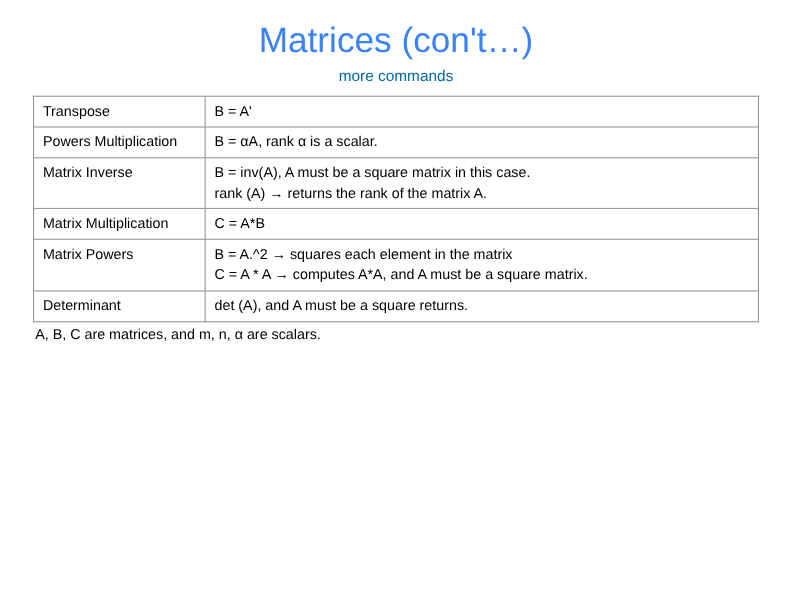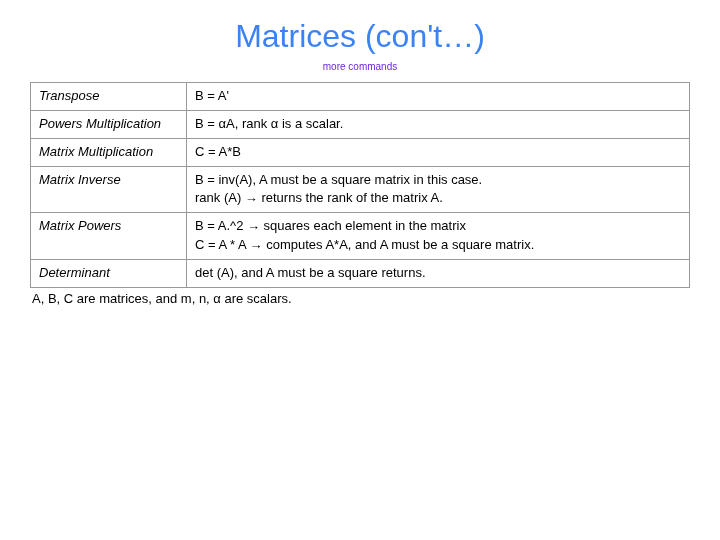--- a/index.html
+++ b/index.html
@@ -14,40 +14,39 @@
       align-items: center;
       padding: 18px 30px 10px 30px;
     }
     #page-title {
       font-size: 32px;
       font-weight: normal;
       margin-bottom: 6px;
       color: #3b82f6;
     }
     #subtitle {
-      font-size: 10px;
+      font-size: 14px;
       margin-bottom: 10px;
-      color: #6d28d9;
+      color: #0369a1;
     }
     #main-table {
       width: 100%;
       border-collapse: collapse;
       font-size: 13px;
       color: #000;
     }
     #main-table td {
       border: 1px solid #999;
       padding: 4px 8px;
       vertical-align: top;
       line-height: 1.45;
     }
     #main-table td:first-child {
       width: 156px;
       white-space: nowrap;
-      font-style: italic;
     }
     .footer-note {
       font-size: 13px;
       color: #000;
       align-self: flex-start;
       margin-top: 3px;
       padding-left: 2px;
       text-align: right;
     }
   </style>
@@ -61,26 +60,26 @@
   <tbody id="table-body">
       <tr>
         <td>Transpose</td>
         <td>B = A'</td>
       </tr>
       <tr>
         <td>Powers Multiplication</td>
         <td>B = αA, rank α is a scalar.</td>
       </tr>
       <tr>
+        <td>Matrix Inverse</td>
+        <td>B = inv(A), A must be a square matrix in this case.<br>rank (A)  →  returns the rank of the matrix A.</td>
+      </tr>
+      <tr>
         <td>Matrix Multiplication</td>
         <td>C = A*B</td>
-      </tr>
-      <tr>
-        <td>Matrix Inverse</td>
-        <td>B = inv(A), A must be a square matrix in this case.<br>rank (A)  →  returns the rank of the matrix A.</td>
       </tr>
       <tr>
         <td>Matrix Powers</td>
         <td>B = A.^2  →  squares each element in the matrix<br>C = A * A  →  computes A*A, and A must be a square matrix.</td>
       </tr>
       <tr>
         <td>Determinant</td>
         <td>det (A), and A must be a square returns.</td>
       </tr>
     </tbody>

